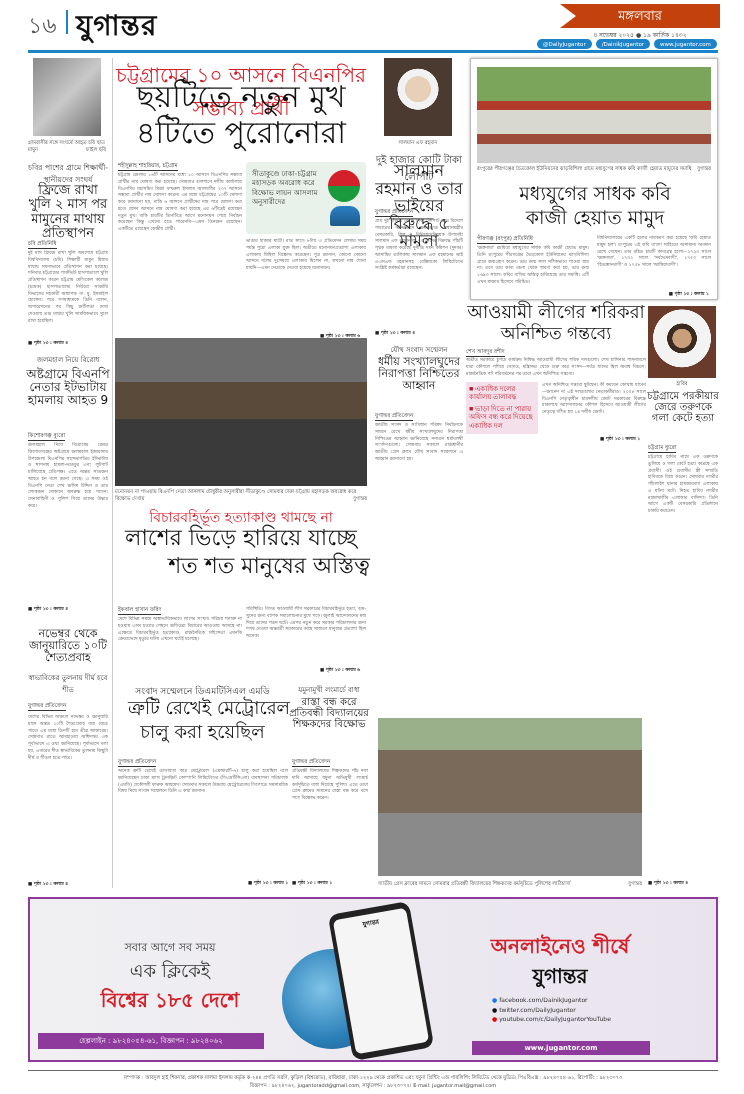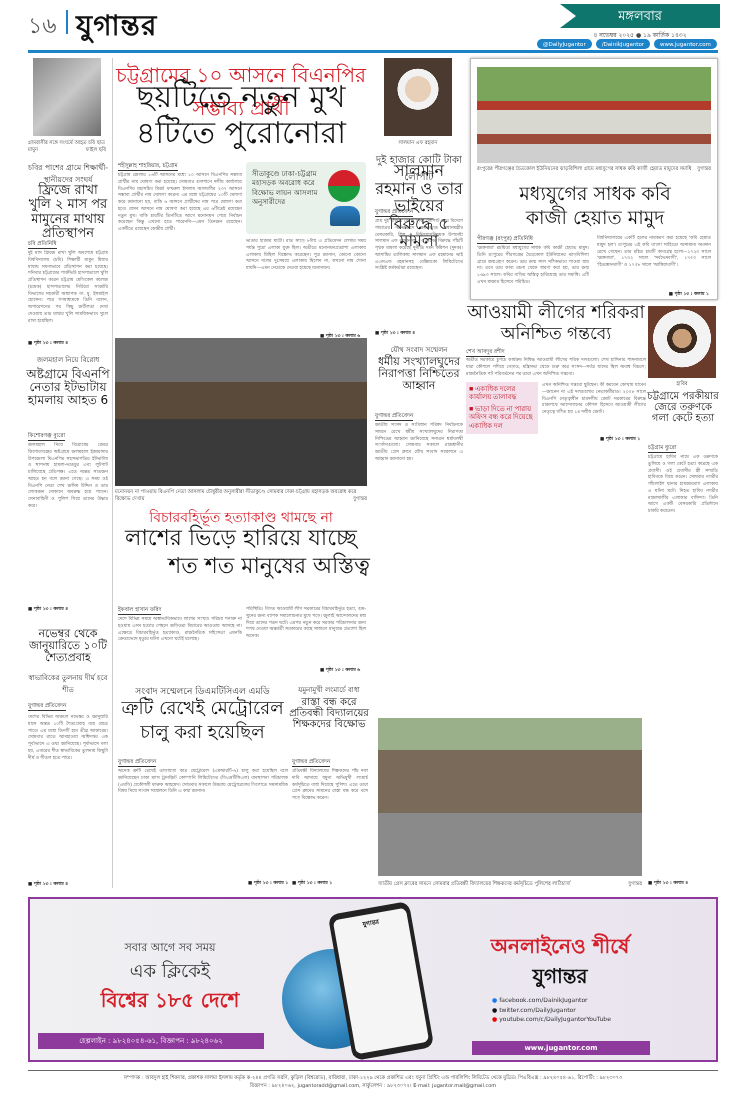--- a/index.html
+++ b/index.html
@@ -3,21 +3,21 @@
 <meta charset="utf-8">
 <style>
   * { box-sizing: border-box; margin: 0; padding: 0; }
   html, body { width: 744px; height: 1094px; background: #fff; overflow: hidden; }
   body { font-family: "DejaVu Serif", serif; color: #222; position: relative; }
   .abs { position: absolute; }
   .masthead-num { left: 28px; top: 8px; font-size: 22px; color: #555; font-family: "DejaVu Sans", sans-serif; }
   .masthead-sep { left: 66px; top: 10px; width: 2px; height: 24px; background: #1d83c8; }
   .masthead-logo { left: 76px; top: 4px; font-size: 28px; font-weight: bold; color: #111; font-family: "DejaVu Serif", serif; letter-spacing: 1px; }
   .top-rule { left: 28px; top: 50px; width: 690px; height: 3px; background: #1d83c8; }
-  .day-ribbon { left: 560px; top: 4px; width: 160px; height: 24px; background: #0f766e; color: #fff; font-size: 13px; display:flex; align-items:center; justify-content:center; clip-path: polygon(0 0, 100% 0, 100% 100%, 0 100%, 10% 50%); font-family: "DejaVu Sans", sans-serif; }
+  .day-ribbon { left: 560px; top: 4px; width: 160px; height: 24px; background: #c2410c; color: #fff; font-size: 13px; display:flex; align-items:center; justify-content:center; clip-path: polygon(0 0, 100% 0, 100% 100%, 0 100%, 10% 50%); font-family: "DejaVu Sans", sans-serif; }
   .date-line { left: 560px; top: 30px; width: 160px; font-size: 6px; color: #444; text-align:center; font-family: "DejaVu Sans", sans-serif; }
   .social-pills { left: 537px; top: 39px; display: flex; gap: 4px; }
   .pill { background: #1d83c8; color: #fff; font-size: 5.5px; padding: 2px 6px; border-radius: 6px; font-family: "DejaVu Sans", sans-serif; }
 
   .photo { background: #777; overflow: hidden; }
   .ph-grey { background: linear-gradient(135deg, #8a8a8a, #c9c9c9 50%, #6e6e6e); }
   .ph-portrait { background: radial-gradient(circle at 50% 40%, #e8d0b8 0 22%, #f2f2f2 23% 35%, #4a3a30 36%); }
   .ph-mosque { background: linear-gradient(#7aa55a 0 35%, #b23b2c 35% 45%, #d8d8d0 45% 70%, #9c4a3a 70% 80%, #cfcfcf 80%); }
   .ph-crowd { background: linear-gradient(#6d6d6d 0 30%, #5a4a3a 30% 55%, #3a3a3a 55%); }
   .ph-man { background: radial-gradient(circle at 50% 45%, #c9a07a 0 18%, #3a2a20 19% 28%, #f3f3f3 29% 55%, #6a3a2a 56%); }
@@ -67,21 +67,21 @@
   <span>গ্রামবাসীর সঙ্গে সংঘর্ষে আহত চবি ছাত্র মামুন</span>
   <span style="float:right">ফাইল ছবি</span>
 </div>
 <div class="abs kicker" style="left:28px;top:162px;width:80px;font-size:7.5px;">চবির পাশের গ্রামে শিক্ষার্থী-স্থানীয়দের সংঘর্ষ</div>
 <div class="abs headline" style="left:26px;top:183px;width:84px;font-size:13px;">ফ্রিজে রাখা খুলি ২ মাস পর মামুনের মাথায় প্রতিস্থাপন</div>
 <div class="abs byline" style="left:28px;top:240px;">চবি প্রতিনিধি</div>
 <div class="abs body" style="left:28px;top:250px;width:80px;height:88px;overflow:hidden;">দুই মাস ফ্রিজে রাখা খুলি অবশেষে চট্টগ্রাম বিশ্ববিদ্যালয় (চবি) শিক্ষার্থী মামুন মিয়ার মাথায় সফলভাবে প্রতিস্থাপন করা হয়েছে। শনিবার চট্টগ্রামের পার্কভিউ হাসপাতালে খুলি প্রতিস্থাপন করেন চট্টগ্রাম মেডিকেল কলেজ (চমেক) হাসপাতালের নিউরো সার্জারি বিভাগের সহকারী অধ্যাপক ডা. মু. ইসমাইল হোসেন। পরে গণমাধ্যমকে তিনি বলেন, অপারেশনের পর কিছু জটিলতা দেখা দেওয়ায় তার মাথার খুলি সাময়িকভাবে খুলে রাখা হয়েছিল।</div>
 <div class="abs jump" style="left:28px;top:340px;">■ পৃষ্ঠা ১৩ : কলাম ৪</div>
 
 <div class="abs kicker" style="left:28px;top:354px;width:80px;font-size:7px;">জলমহাল নিয়ে বিরোধ</div>
-<div class="abs headline" style="left:26px;top:368px;width:84px;font-size:12px;">অষ্টগ্রামে বিএনপি নেতার ইটভাটায় হামলায় আহত 6</div>
+<div class="abs headline" style="left:26px;top:368px;width:84px;font-size:12px;">অষ্টগ্রামে বিএনপি নেতার ইটভাটায় হামলায় আহত 9</div>
 <div class="abs byline" style="left:28px;top:432px;">কিশোরগঞ্জ ব্যুরো</div>
 <div class="abs body" style="left:28px;top:442px;width:80px;height:160px;overflow:hidden;">জলমহাল নিয়ে বিরোধের জেরে কিশোরগঞ্জের অষ্টগ্রামে জলমহাল ইজারাদার উপজেলা বিএনপির সহসভাপতির ইটভাটায় ও স্থাপনায় হামলা-ভাঙচুর এবং লুটপাট চালিয়েছে প্রতিপক্ষ। এতে অন্তত সাতজন আহত হন বলে জানা গেছে। এ সময় ওই বিএনপি নেতা শেখ জসিম উদ্দিন ও তার লোকজন দোকানে অবরুদ্ধ হয়ে পড়েন। সেনাবাহিনী ও পুলিশ গিয়ে তাদের উদ্ধার করে।</div>
 <div class="abs jump" style="left:28px;top:606px;">■ পৃষ্ঠা ১৩ : কলাম ৪</div>
 
 <div class="abs headline" style="left:26px;top:628px;width:84px;font-size:11px;">নভেম্বর থেকে জানুয়ারিতে ১০টি শৈত্যপ্রবাহ</div>
 <div class="abs kicker" style="left:28px;top:672px;width:80px;font-size:7px;">স্বাভাবিকের তুলনায় দীর্ঘ হবে শীত</div>
 <div class="abs byline" style="left:28px;top:702px;">যুগান্তর প্রতিবেদন</div>
 <div class="abs body" style="left:28px;top:714px;width:80px;height:165px;overflow:hidden;">দেশের বিভিন্ন অঞ্চলে নভেম্বর ও জানুয়ারি মাসে অন্তত ১০টি শৈত্যপ্রবাহ বয়ে যেতে পারে। এর মধ্যে তিনটি হবে তীব্র আকারের। সোমবার রাতে আবহাওয়া অধিদপ্তর এক পূর্বাভাসে এ তথ্য জানিয়েছে। পূর্বাভাসে বলা হয়, এবারের শীত স্বাভাবিকের তুলনায় কিছুটা দীর্ঘ ও শীতল হতে পারে।</div>
 <div class="abs jump" style="left:28px;top:881px;">■ পৃষ্ঠা ১৩ : কলাম ৪</div>
 
@@ -135,21 +135,21 @@
 
 <div class="abs kicker-red" style="left:115px;top:506px;width:252px;font-size:14px;">বিচারবহির্ভূত হত্যাকাণ্ড থামছে না</div>
 <div class="abs headline" style="left:112px;top:526px;width:258px;font-size:22px;">লাশের ভিড়ে হারিয়ে যাচ্ছে</div>
 <div class="abs headline" style="left:112px;top:554px;width:258px;font-size:22px;margin-left:28px;">শত শত মানুষের অস্তিত্ব</div>
 <div class="abs byline" style="left:118px;top:606px;">ইকবাল হাসান ফরিদ</div>
 <div class="abs body" style="left:118px;top:616px;width:124px;height:58px;overflow:hidden;">দেশে বিভিন্ন সময়ে অস্বাভাবিকভাবে লাশের সংখ্যা। পরিচয় শনাক্ত না হওয়ায় এসব হত্যার পেছনে জড়িতরা বিচারের আওতায় আসছে না। এক্ষেত্রে বিচারবহির্ভূত হত্যাকাণ্ড, রাজনৈতিক সহিংসতা এমনকি ক্রেতাভেদে মৃত্যুর ঘটনা এখনো ঘটেই চলেছে।</div>
 <div class="abs body" style="left:246px;top:606px;width:120px;height:60px;overflow:hidden;">পরিস্থিতি। বিগত আওয়ামী লীগ সরকারের বিচারবহির্ভূত হত্যা, গুম-খুনের জন্য ব্যাপক সমালোচনার মুখে পড়ে। জুলাই আন্দোলনের মধ্য দিয়ে তাদের পতন ঘটে। এরপর নতুন করে সরকার পরিচালনার জন্য শপথ নেওয়া অন্তর্বর্তী সরকারের কাছে সাধারণ মানুষের প্রত্যাশা ছিল অনেক।</div>
 <div class="abs jump" style="left:320px;top:667px;">■ পৃষ্ঠা ১৩ : কলাম ৬</div>
 
 <div class="abs kicker" style="left:115px;top:684px;width:175px;font-size:9px;">সংবাদ সম্মেলনে ডিএমটিসিএল এমডি</div>
-<div class="abs headline" style="left:115px;top:698px;width:175px;font-size:18px;">ত্রুটি রেখেই মেট্রোরেল</div>
+<div class="abs headline" style="left:115px;top:698px;width:175px;font-size:18px;text-align:right;">ত্রুটি রেখেই মেট্রোরেল</div>
 <div class="abs headline" style="left:115px;top:722px;width:175px;font-size:18px;">চালু করা হয়েছিল</div>
 <div class="abs byline" style="left:118px;top:758px;">যুগান্তর প্রতিবেদন</div>
 <div class="abs body" style="left:118px;top:768px;width:170px;height:108px;overflow:hidden;">অনেক ত্রুটি রেখেই তাড়াহুড়া করে মেট্রোরেল (এমআরটি-৬) চালু করা হয়েছিল বলে জানিয়েছেন ঢাকা ম্যাস ট্রানজিট কোম্পানি লিমিটেডের (ডিএমটিসিএল) ব্যবস্থাপনা পরিচালক (এমডি) প্রকৌশলী ফারুক আহমেদ। সোমবার সকালে উত্তরায় মেট্রোরেলের ডিপোতে সমসাময়িক বিষয় নিয়ে সংবাদ সম্মেলনে তিনি এ কথা জানান।</div>
 <div class="abs jump" style="left:248px;top:880px;">■ পৃষ্ঠা ১৩ : কলাম ১</div>
 
 <div class="abs kicker" style="left:290px;top:684px;width:78px;font-size:7px;">যমুনামুখী লংমার্চে বাধা</div>
 <div class="abs headline" style="left:288px;top:696px;width:82px;font-size:10px;">রাস্তা বন্ধ করে প্রতিবন্ধী বিদ্যালয়ের শিক্ষকদের বিক্ষোভ</div>
 <div class="abs byline" style="left:292px;top:758px;">যুগান্তর প্রতিবেদন</div>
 <div class="abs body" style="left:292px;top:768px;width:76px;height:108px;overflow:hidden;">প্রতিবন্ধী বিদ্যালয়ের শিক্ষকদের পাঁচ দফা দাবি আদায়ে যমুনা অভিমুখী লংমার্চ কর্মসূচিতে বাধা দিয়েছে পুলিশ। এতে তারা প্রেস ক্লাবের সামনের রাস্তা বন্ধ করে বসে পড়ে বিক্ষোভ করেন।</div>
 <div class="abs jump" style="left:292px;top:880px;">■ পৃষ্ঠা ১৩ : কলাম ১</div>

